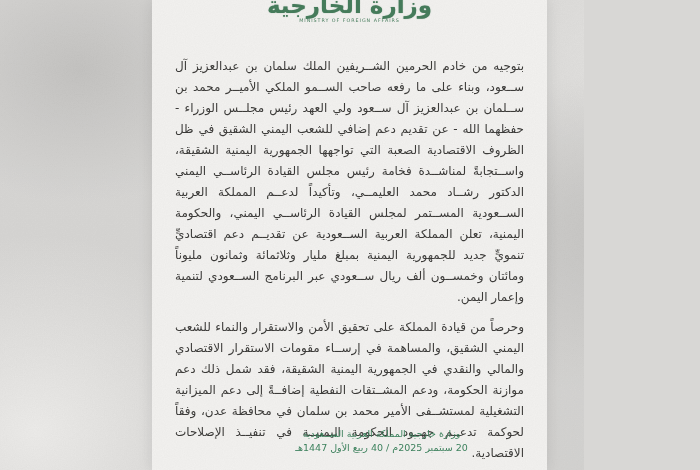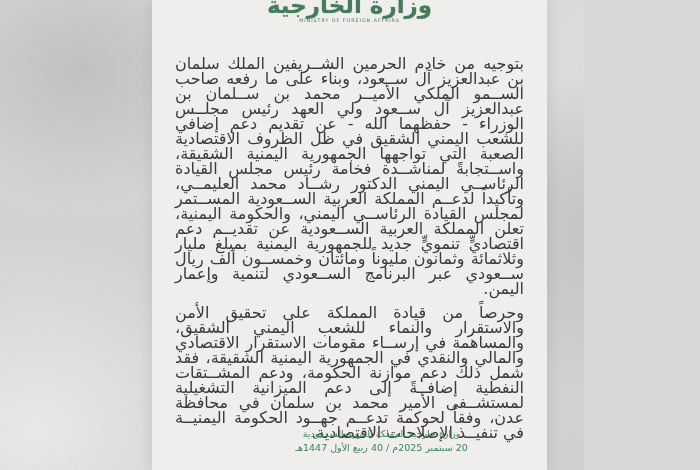--- a/index.html
+++ b/index.html
@@ -55,22 +55,22 @@
     transform: scale(0.8);
     transform-origin: center top;
     white-space: nowrap;
   }
   .body-text {
     direction: rtl;
     text-align: justify;
     padding: 0 23px;
     margin-top: 22px;
     color: #3e3d3b;
-    font-size: 16px;
-    line-height: 15px;
+    font-size: 12px;
+    line-height: 21px;
     letter-spacing: 0;
   }
   .body-text p { margin: 0 0 9px 0; }
   .body-text p:last-child { margin-bottom: 1px; }
   .paper-footer {
     position: absolute;
     left: 0; bottom: 15px;
     width: 100%;
     text-align: center;
     direction: rtl;

